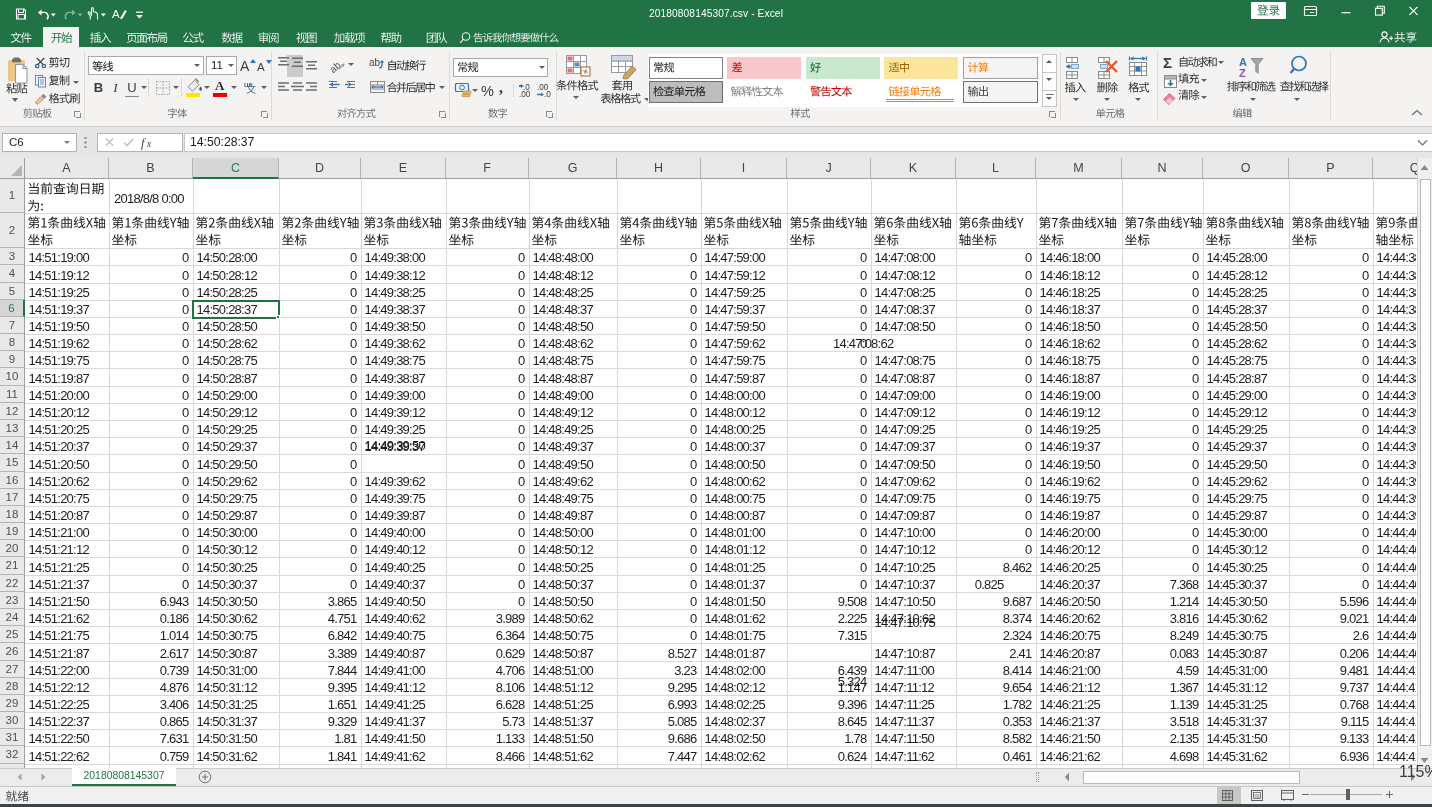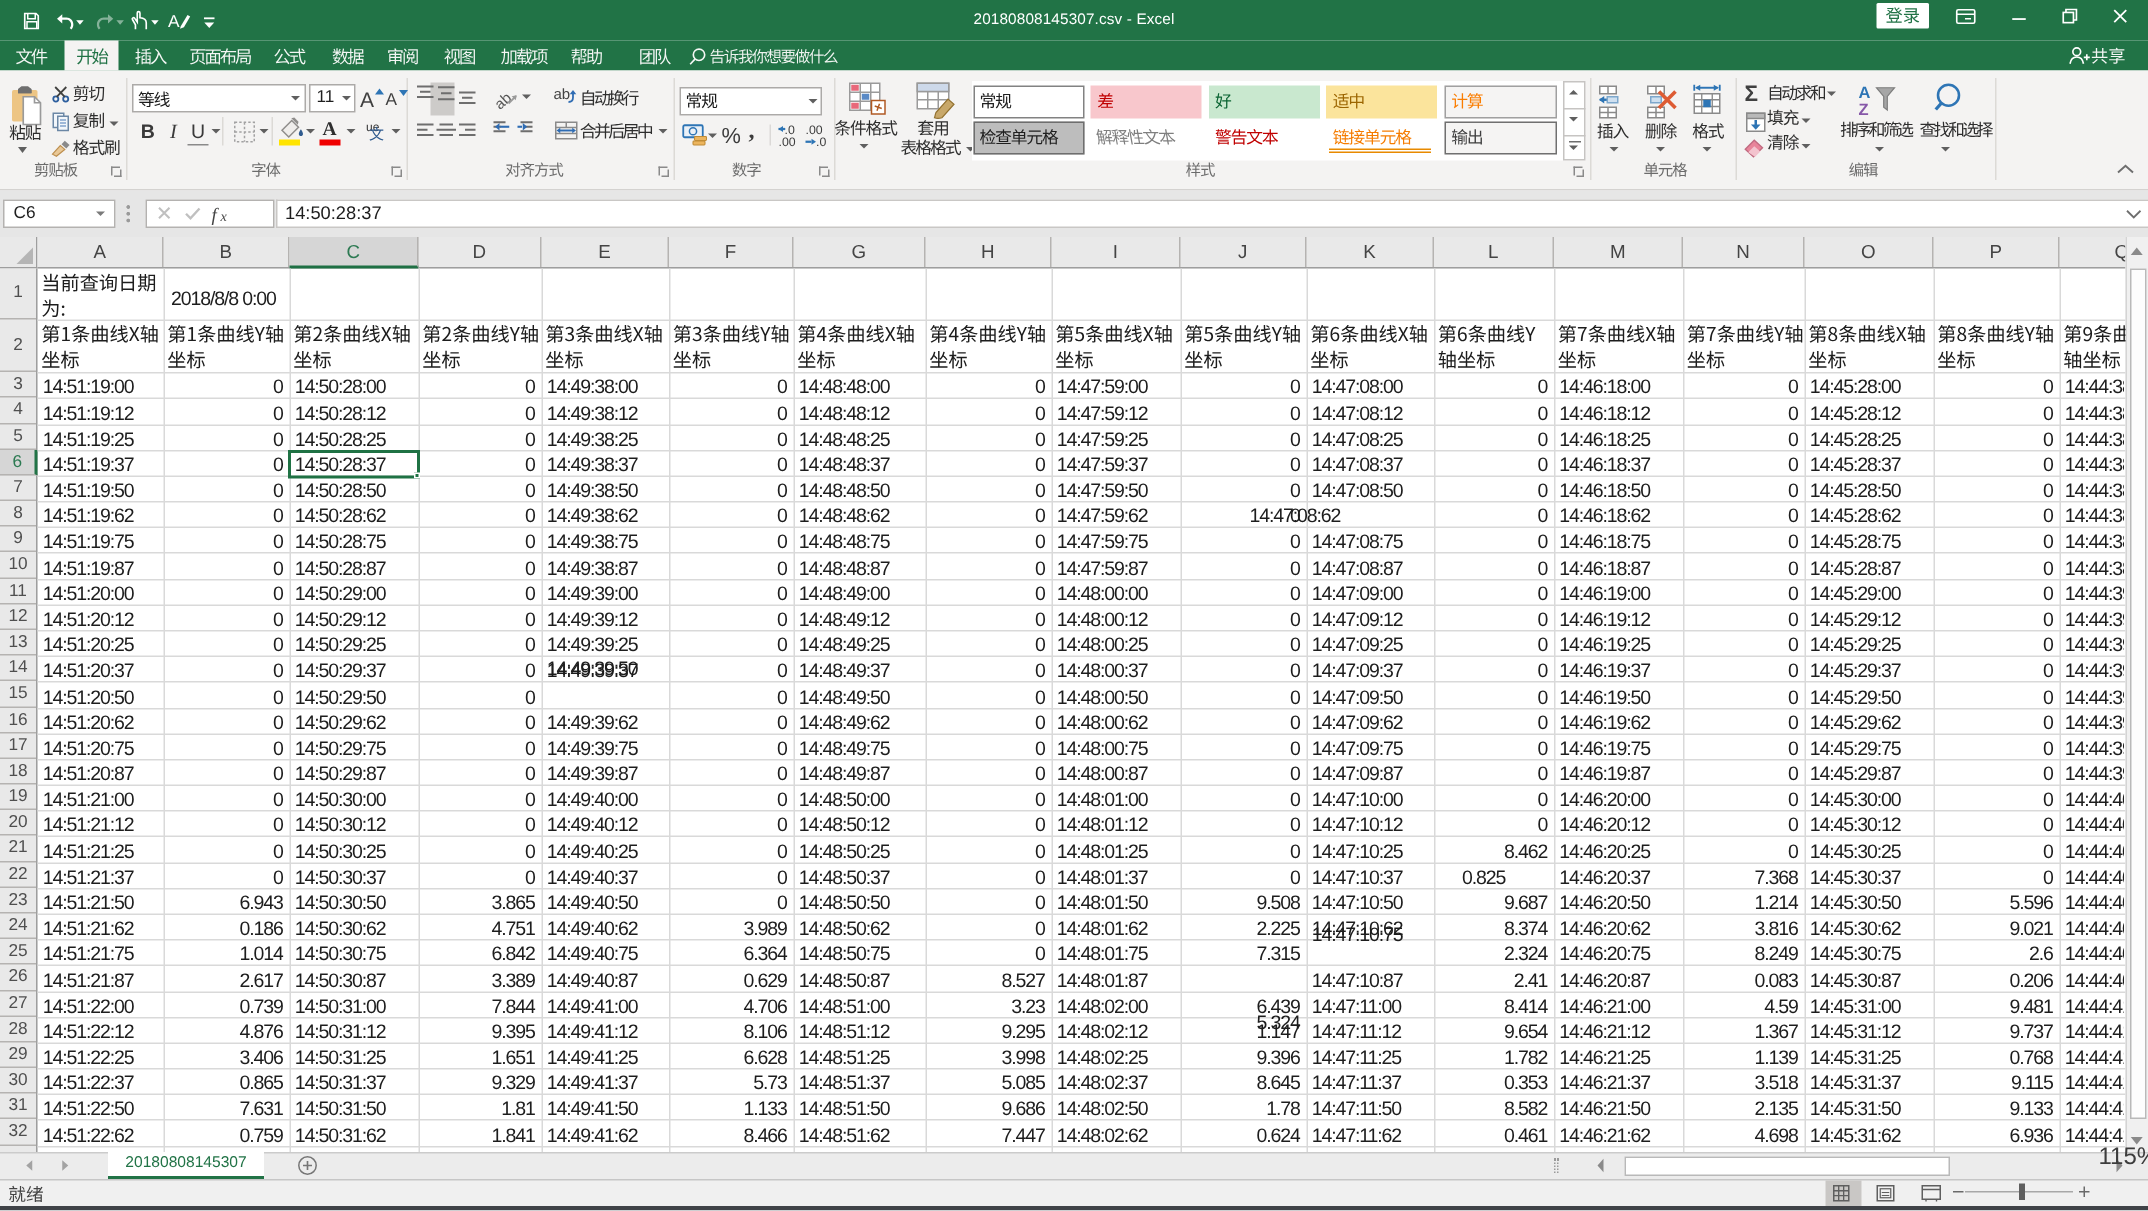--- a/index.html
+++ b/index.html
@@ -812,21 +812,21 @@
 <div class="a tc r" style="left:618px;top:527.2px;width:78.5px;height:12.8px;line-height:12.8px">0</div>
 <div class="a tc r" style="left:618px;top:544.2px;width:78.5px;height:12.8px;line-height:12.8px">0</div>
 <div class="a tc r" style="left:618px;top:561.2px;width:78.5px;height:13.8px;line-height:13.8px">0</div>
 <div class="a tc r" style="left:618px;top:579.2px;width:78.5px;height:12.8px;line-height:12.8px">0</div>
 <div class="a tc r" style="left:618px;top:596.2px;width:78.5px;height:12.8px;line-height:12.8px">0</div>
 <div class="a tc r" style="left:618px;top:613.2px;width:78.5px;height:12.8px;line-height:12.8px">0</div>
 <div class="a tc r" style="left:618px;top:630.2px;width:78.5px;height:12.8px;line-height:12.8px">0</div>
 <div class="a tc r" style="left:618px;top:647.2px;width:78.5px;height:13.8px;line-height:13.8px">8.527</div>
 <div class="a tc r" style="left:618px;top:665.2px;width:78.5px;height:12.8px;line-height:12.8px">3.23</div>
 <div class="a tc r" style="left:618px;top:682.2px;width:78.5px;height:12.8px;line-height:12.8px">9.295</div>
-<div class="a tc r" style="left:618px;top:699.2px;width:78.5px;height:12.8px;line-height:12.8px">3.998</div>
+<div class="a tc r" style="left:618px;top:699.2px;width:78.5px;height:12.8px;line-height:12.8px">6.993</div>
 <div class="a tc r" style="left:618px;top:716.2px;width:78.5px;height:12.8px;line-height:12.8px">5.085</div>
 <div class="a tc r" style="left:618px;top:733.2px;width:78.5px;height:12.8px;line-height:12.8px">9.686</div>
 <div class="a tc r" style="left:618px;top:750.2px;width:78.5px;height:13.8px;line-height:13.8px">7.447</div>
 <div class="a tc r" style="left:788px;top:252.2px;width:78.5px;height:12.8px;line-height:12.8px">0</div>
 <div class="a tc r" style="left:788px;top:269.2px;width:78.5px;height:13.8px;line-height:13.8px">0</div>
 <div class="a tc r" style="left:788px;top:287.2px;width:78.5px;height:12.8px;line-height:12.8px">0</div>
 <div class="a tc r" style="left:788px;top:304.2px;width:78.5px;height:12.8px;line-height:12.8px">0</div>
 <div class="a tc r" style="left:788px;top:321.2px;width:78.5px;height:12.8px;line-height:12.8px">0</div>
 <div class="a tc r" style="left:788px;top:338.2px;width:78.5px;height:12.8px;line-height:12.8px">0</div>
 <div class="a tc r" style="left:788px;top:355.2px;width:78.5px;height:12.8px;line-height:12.8px">0</div>

